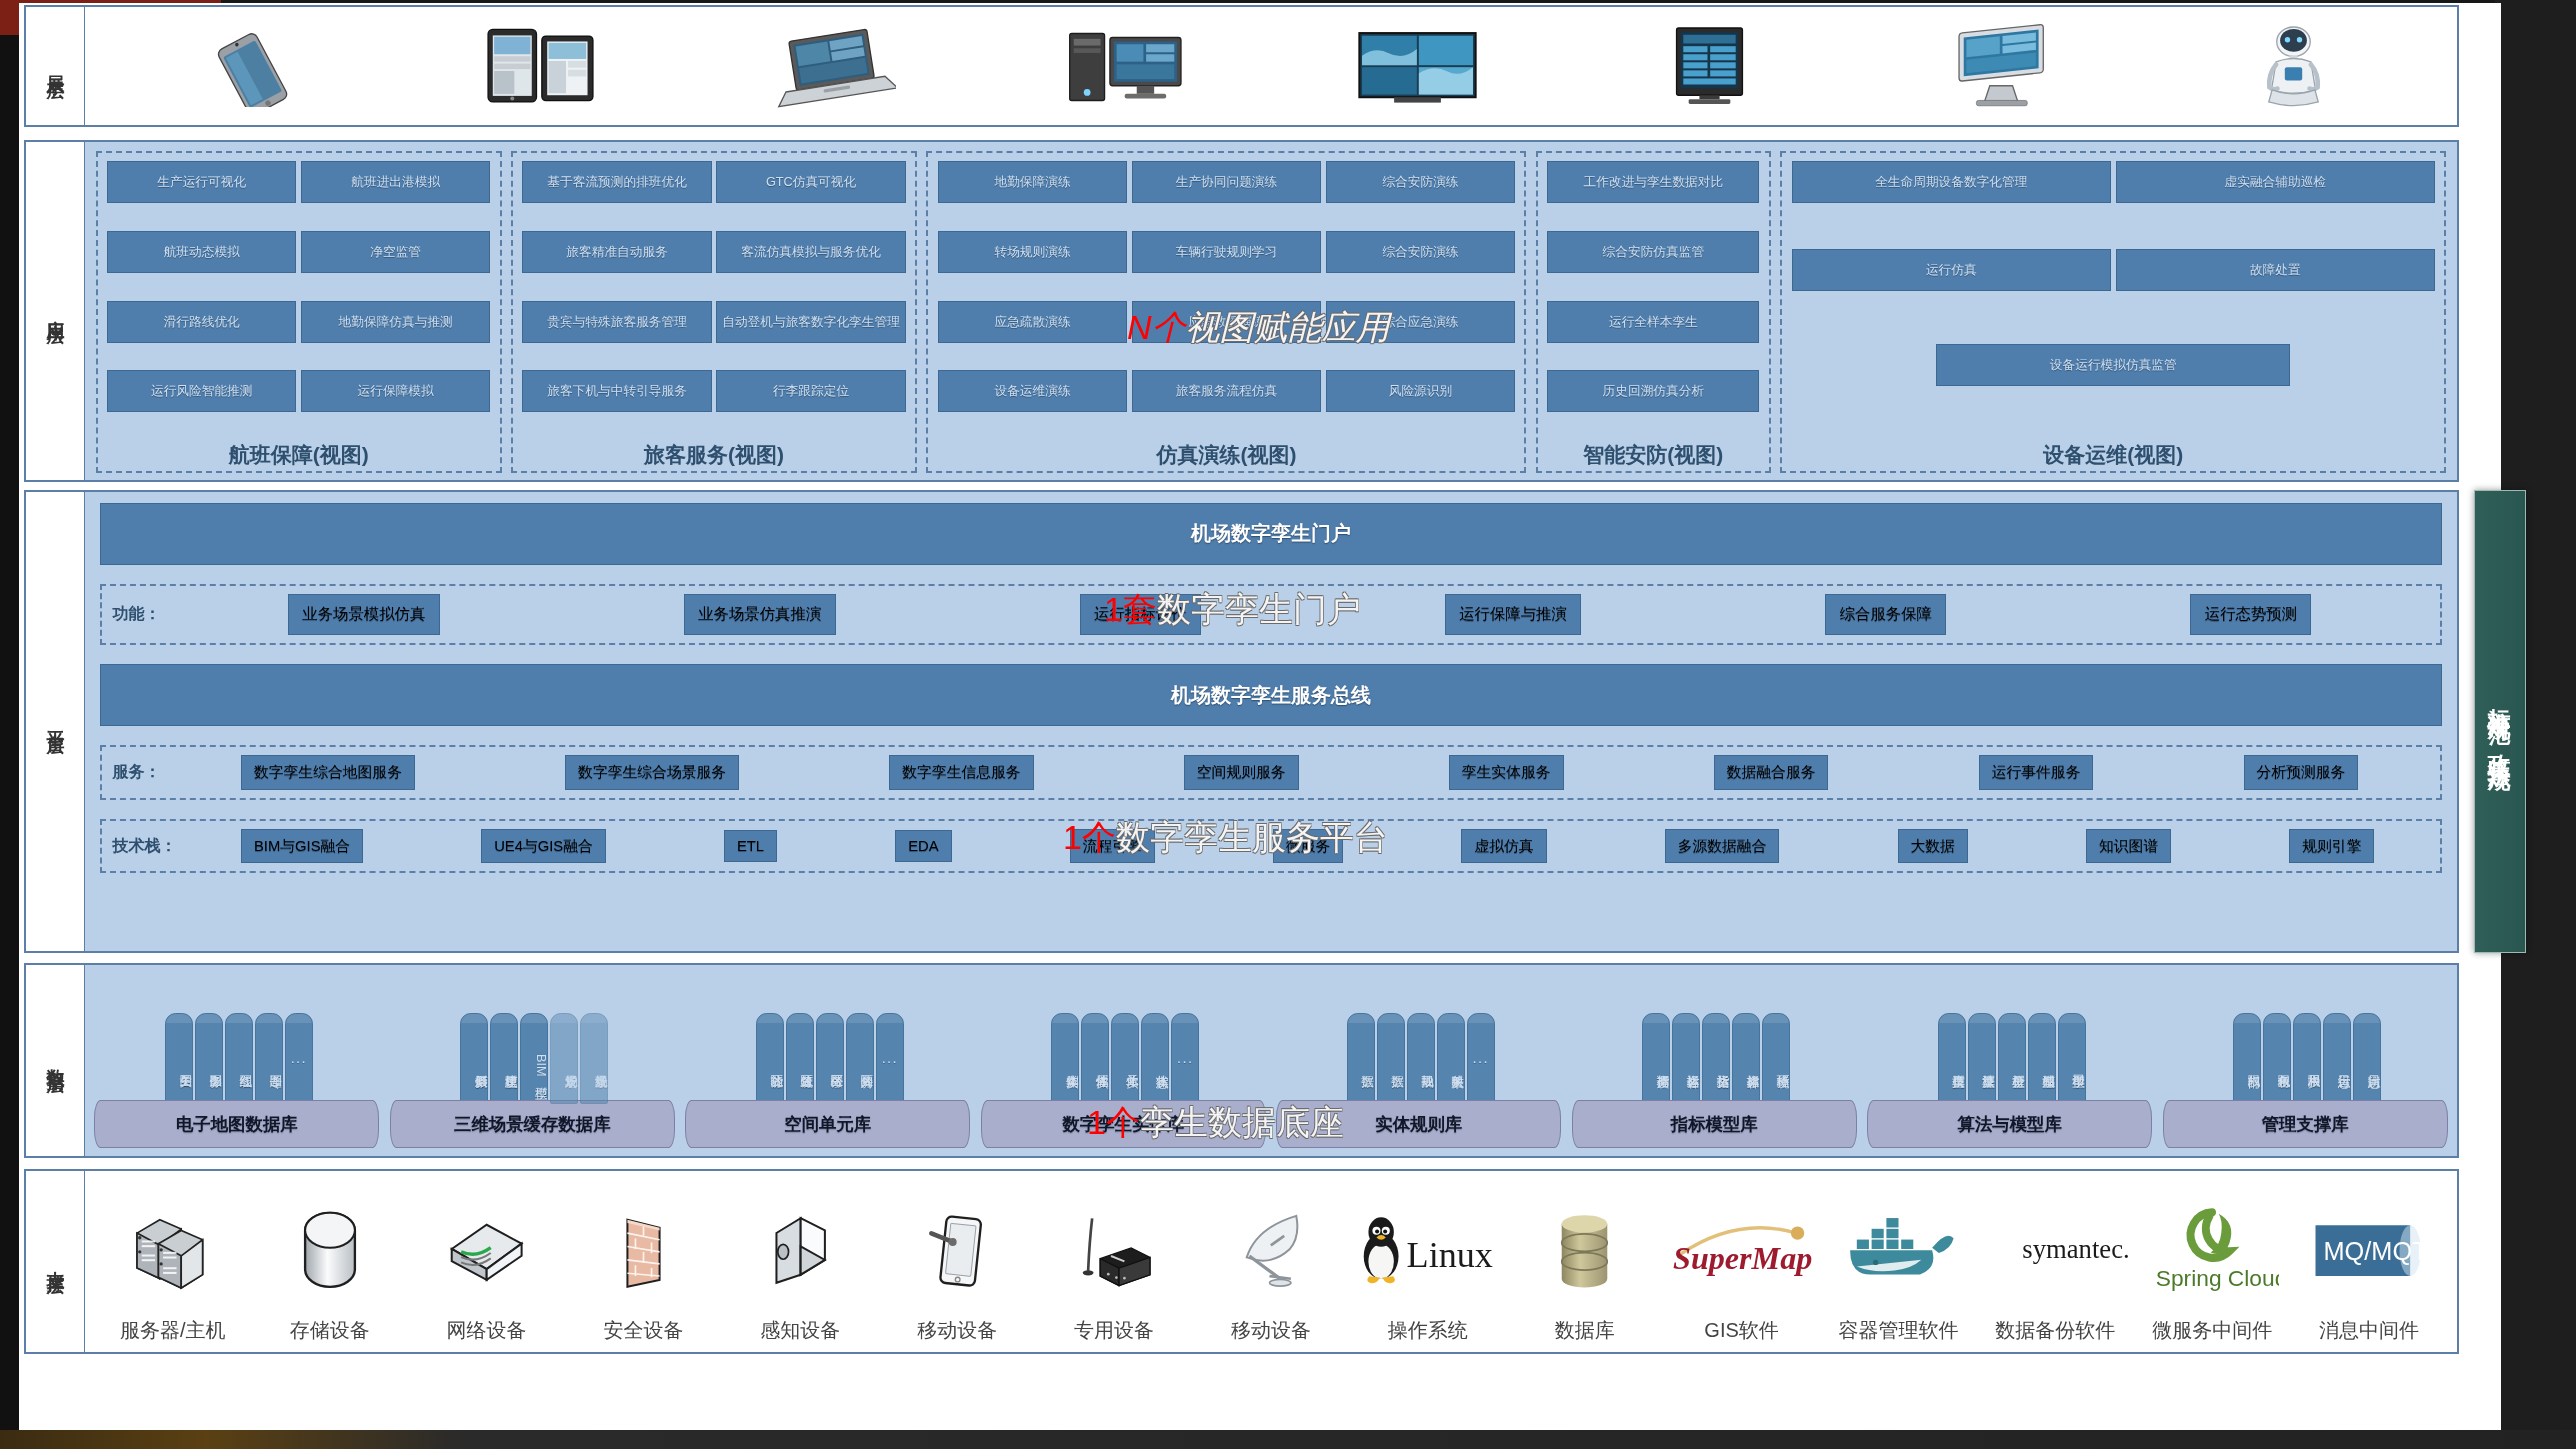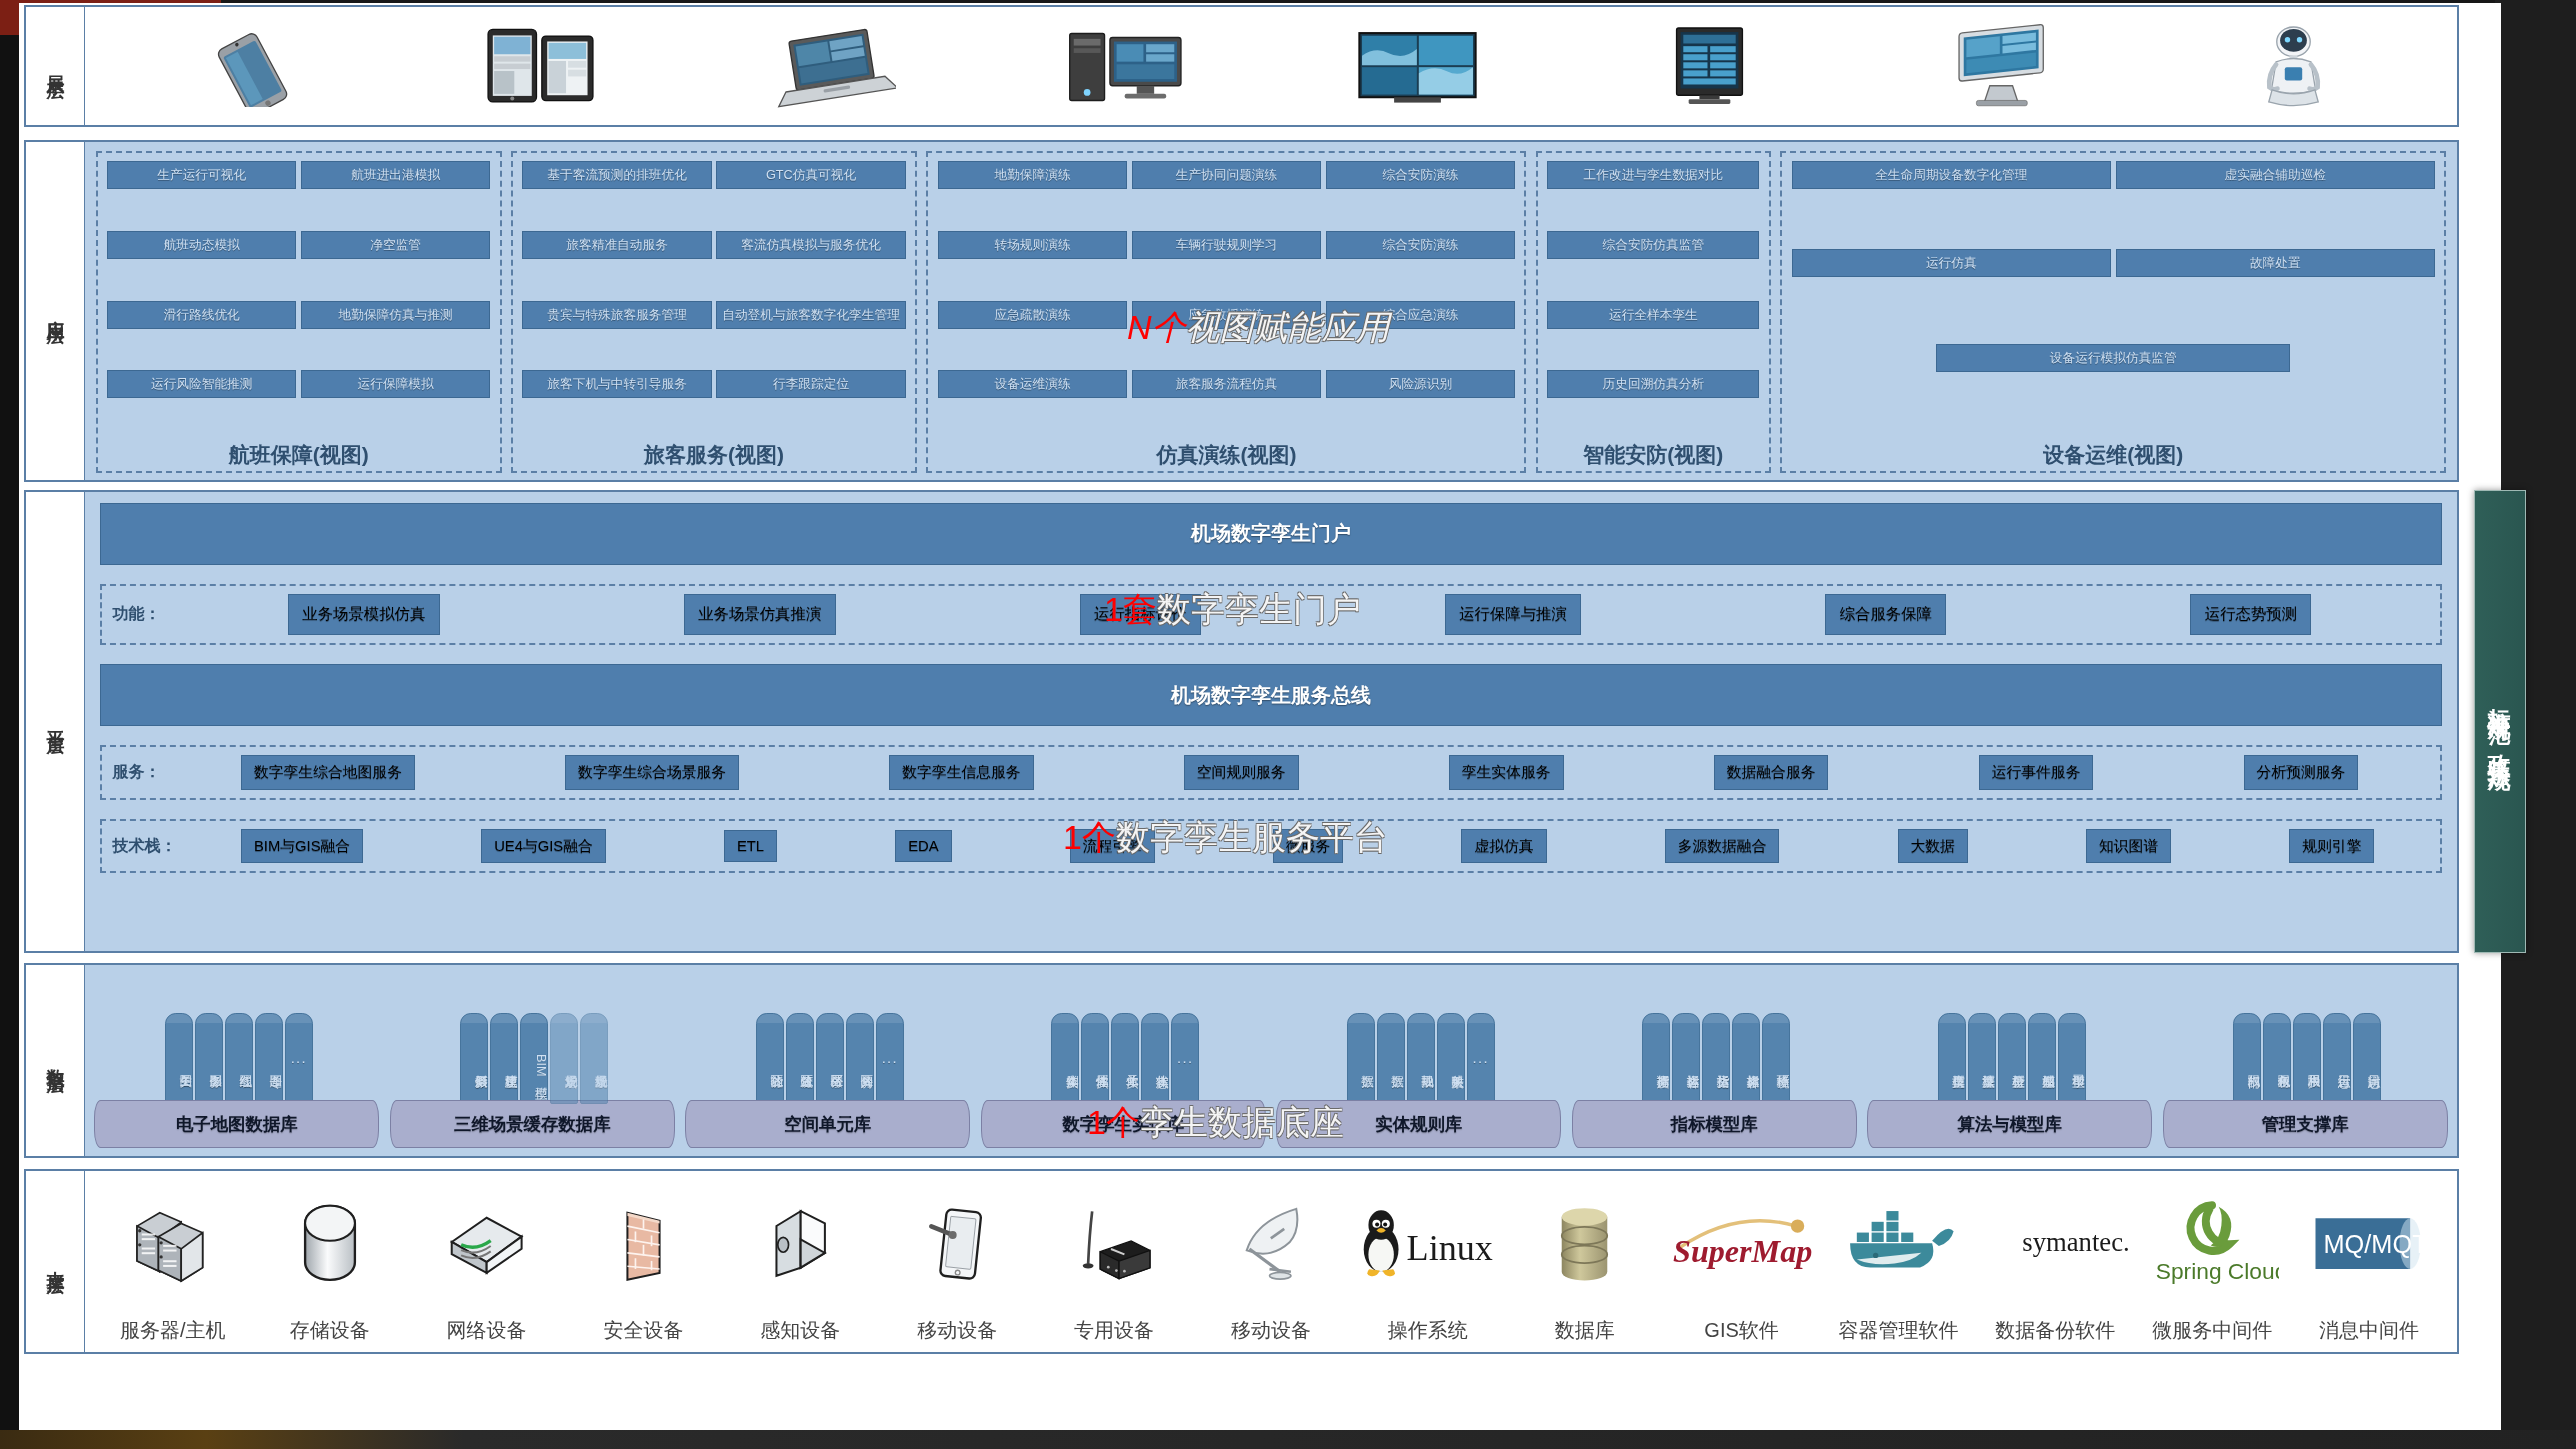--- a/index.html
+++ b/index.html
@@ -38,21 +38,21 @@
   .dev svg { display:block; }
 
   
   #application { left:24px; top:140px; width:2435px; height:342px; background:#b9d0e8; }
   #application .layer-body { background:#b9d0e8; padding:9.4px 10.7px 6.7px 10.7px; display:flex; gap:9.4px; }
   .appgroup { border:2px dashed #5b7fa6; padding:8px 9.4px 2.7px 9.4px; display:flex; flex-direction:column; }
   .appgrid { display:grid; gap:4.7px; flex:1; }
   .appcell {
     background:#4f7ead; color:#cfe0f2; border:0.7px solid #3c6892;
     display:flex; align-items:center; justify-content:center; text-align:center;
-    font-size:12.7px; line-height:1.12; padding:1.3px 2.7px; height:28px;
+    font-size:12.7px; line-height:1.12; padding:1.3px 2.7px; height:42px;
     text-shadow:0 0.7px 0.7px rgba(0,0,0,.35);
   }
   .apptitle { text-align:center; font-size:21px; font-weight:bold; color:#2f4f6f; padding-top:5.4px; }
 
   .g1 { width:406px; } .g1 .appgrid { grid-template-columns:repeat(2,1fr); }
   .g2 { width:406px; } .g2 .appgrid { grid-template-columns:repeat(2,1fr); }
   .g3 { width:600px; } .g3 .appgrid { grid-template-columns:repeat(3,1fr); }
   .g4 { width:235px; } .g4 .appgrid { grid-template-columns:1fr; }
   .g5 { width:auto; flex:1; } .g5 .appgrid { grid-template-columns:repeat(2,1fr); }
   .g5 .span2 { grid-column:span 2; width:55%; margin:8px auto; }
@@ -98,21 +98,21 @@
     color:#0f172a; font-size:17.4px; font-weight:bold; text-shadow:0 0.7px 1.3px rgba(0,0,0,.25);
   }
 
   
   #support { left:24px; top:1169px; width:2435px; height:185px; }
   #support .layer-body { background:#ffffff; display:flex; align-items:flex-end;
                          justify-content:space-around; padding:6.7px 9.4px 8px 9.4px; }
   .sup { display:flex; flex-direction:column; align-items:center; justify-content:flex-end;
          width:156px; height:100%; }
   .sup .ico { height:107px; display:flex; align-items:center; justify-content:center; }
-  .sup .cap { font-size:20px; color:#444; margin-top:20px; white-space:nowrap; }
+  .sup .cap { font-size:20px; color:#444; margin-top:13px; white-space:nowrap; }
 
   
   #stdbar {
     position:absolute; left:2474px; top:490px; width:52px; height:463px;
     background:linear-gradient(90deg,#2f5f58,#2a5650);
     border:1.3px solid #9fb9b4;
     display:flex; align-items:center; justify-content:center;
     color:#fff; font-size:23px; font-weight:bold; letter-spacing:4.7px;
     writing-mode:vertical-rl;
     box-shadow:0 0 6.7px rgba(0,0,0,.4);

